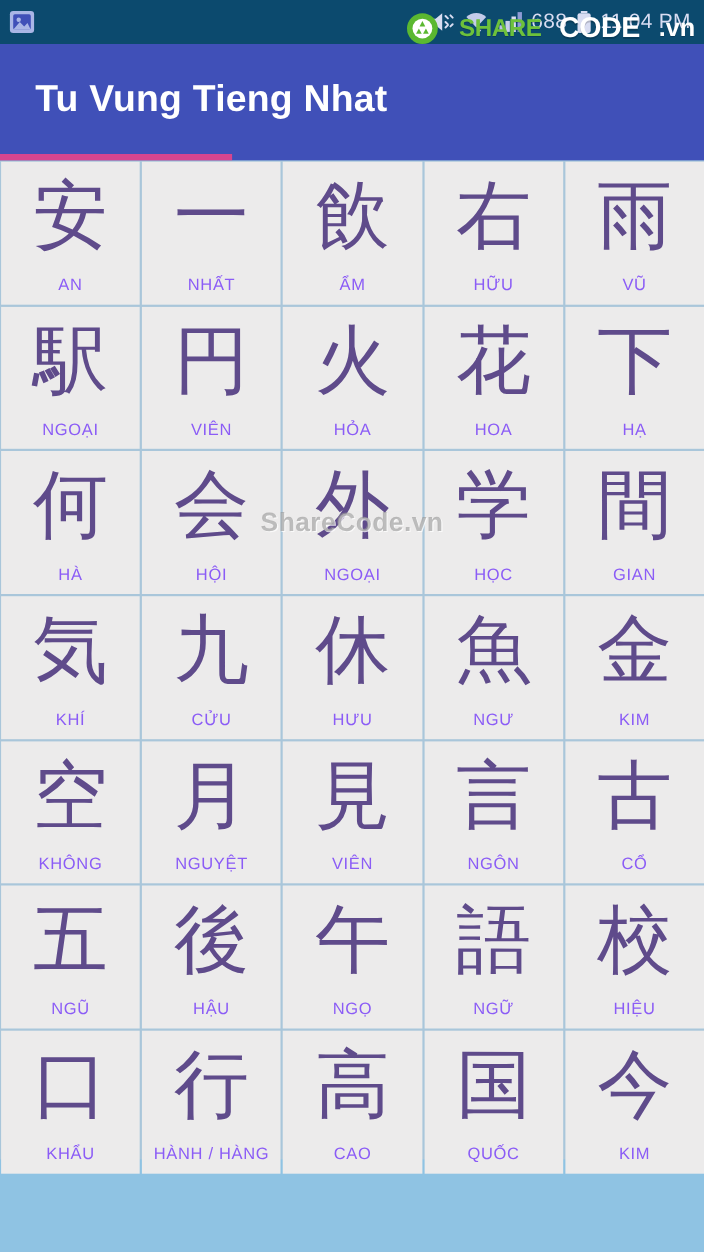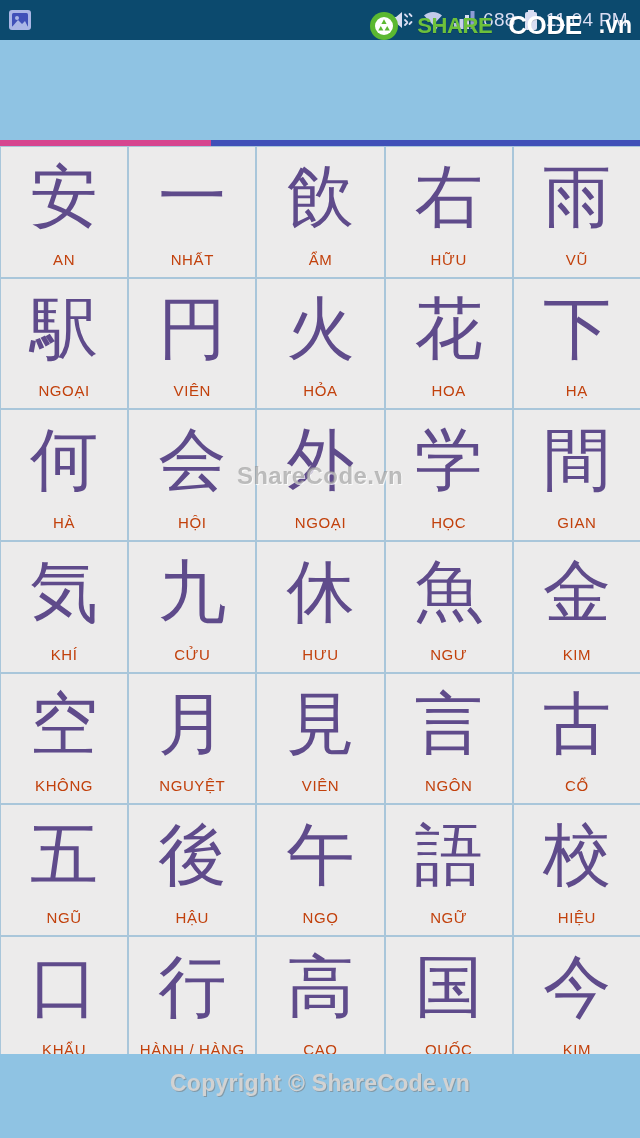--- a/index.html
+++ b/index.html
@@ -83,21 +83,21 @@
     align-items:center; justify-content:flex-start;
     padding-top:6px;
     position:relative;
   }
   .kanji{
     color:#5f4b8b; font-size:68px; line-height:1.28;
     font-family:"DejaVu Sans", sans-serif;
     font-weight:normal;
   }
   .romaji{
-    color:#c2410c; font-size:15px; letter-spacing:.6px;
+    color:#8b5cf6; font-size:15px; letter-spacing:.6px;
     position:absolute; bottom:9px; left:0; right:0; text-align:center;
     white-space:nowrap;
   }
 
   
   .grid-wm{
     position:absolute; left:0; top:462px; width:640px;
     text-align:center; font-size:24px; font-weight:bold;
     color:rgba(150,150,150,.62);
     text-shadow:1px 1px 0 rgba(255,255,255,.75);
@@ -174,20 +174,23 @@
             <path d="M14.8 13.6 L9.6 13.6 L12.2 9 Z" fill="#5bb831"></path>
           </svg>
         </span>
         <span class="wm-share">SHARE</span>
         <span class="wm-code">CODE</span>
         <span class="wm-vn">.vn</span>
       </div>
     </div>
   </div>
 
+  <div class="appbar">
+    <div class="appbar-title">Tu Vung Tieng Nhat</div>
+  </div>
 
   <div class="progress-track">
     <div class="progress-fill" id="progress-fill" style="width: 33%;"></div>
   </div>
 
   <div class="grid" id="kanji-grid">
       <div class="cell">
         <div class="kanji">安</div>
         <div class="romaji">AN</div>
       </div>
@@ -324,17 +327,14 @@
         <div class="romaji">QUỐC</div>
       </div>
       <div class="cell">
         <div class="kanji">今</div>
         <div class="romaji">KIM</div>
       </div>
     </div>
 
   <div class="grid-wm">ShareCode.vn</div>
 
-  <div class="footer">
-    <div class="footer-text">Copyright © ShareCode.vn</div>
-  </div>
 
 </div>
 
 </body></html>

